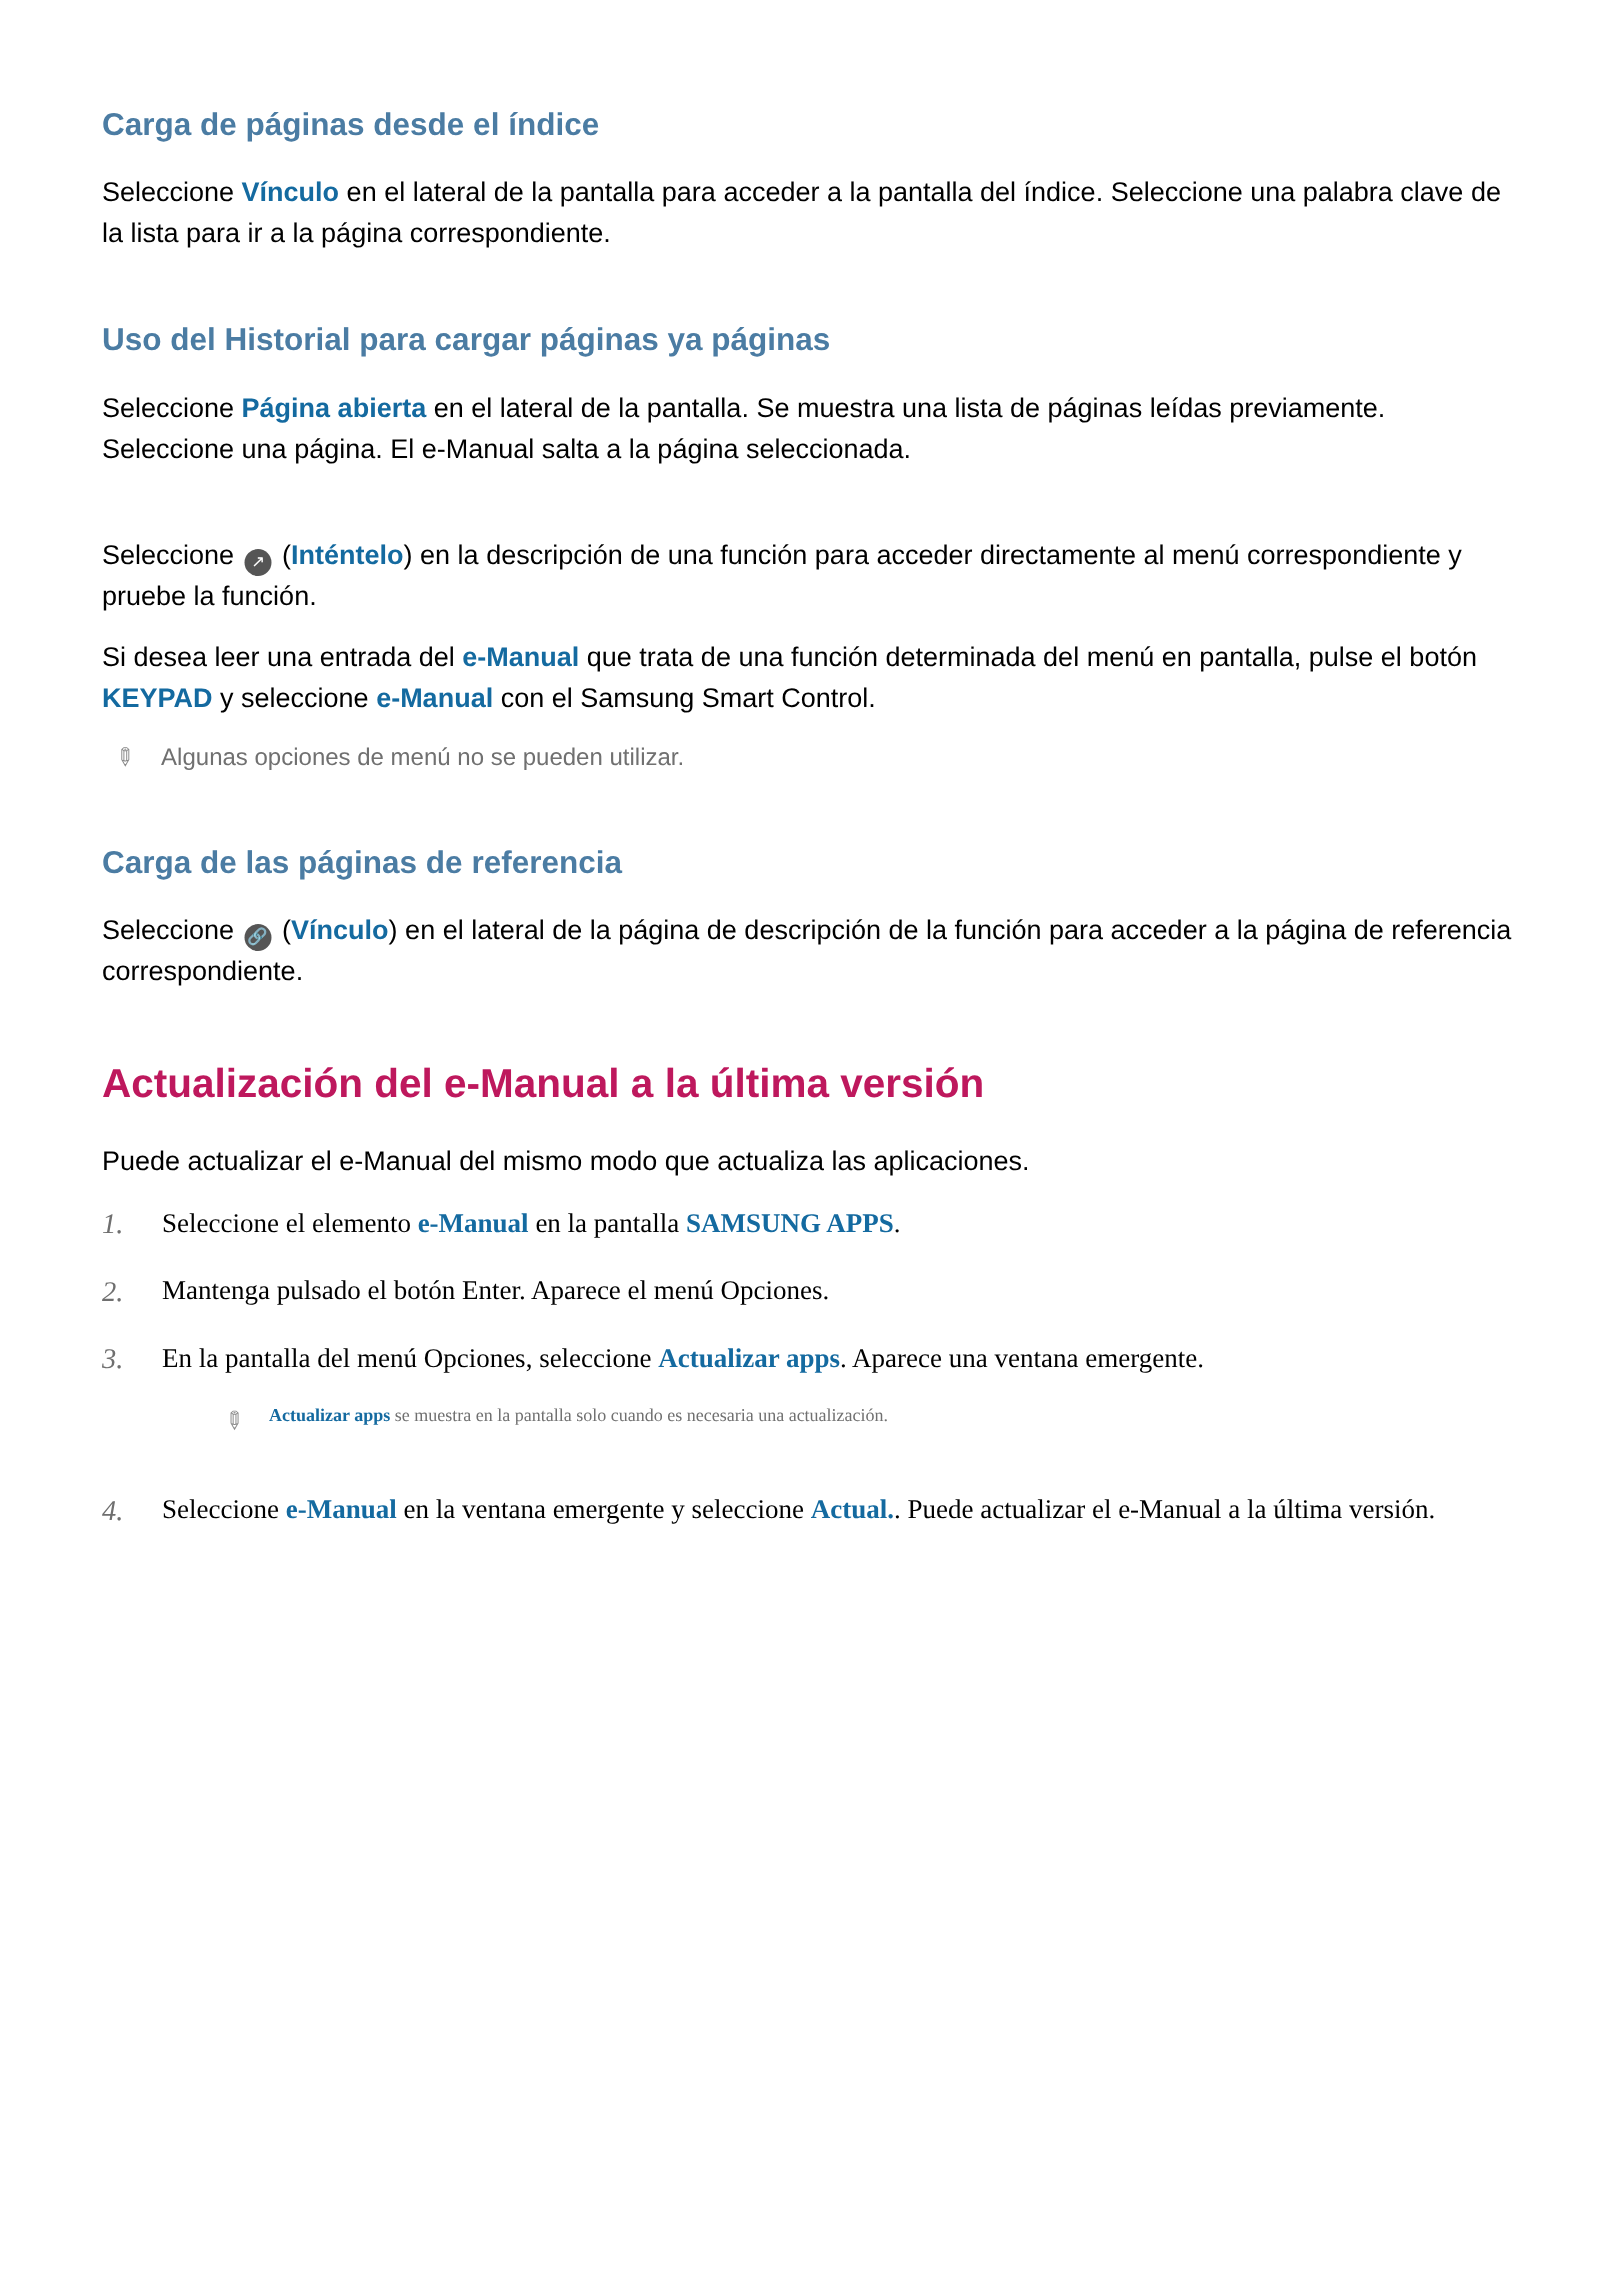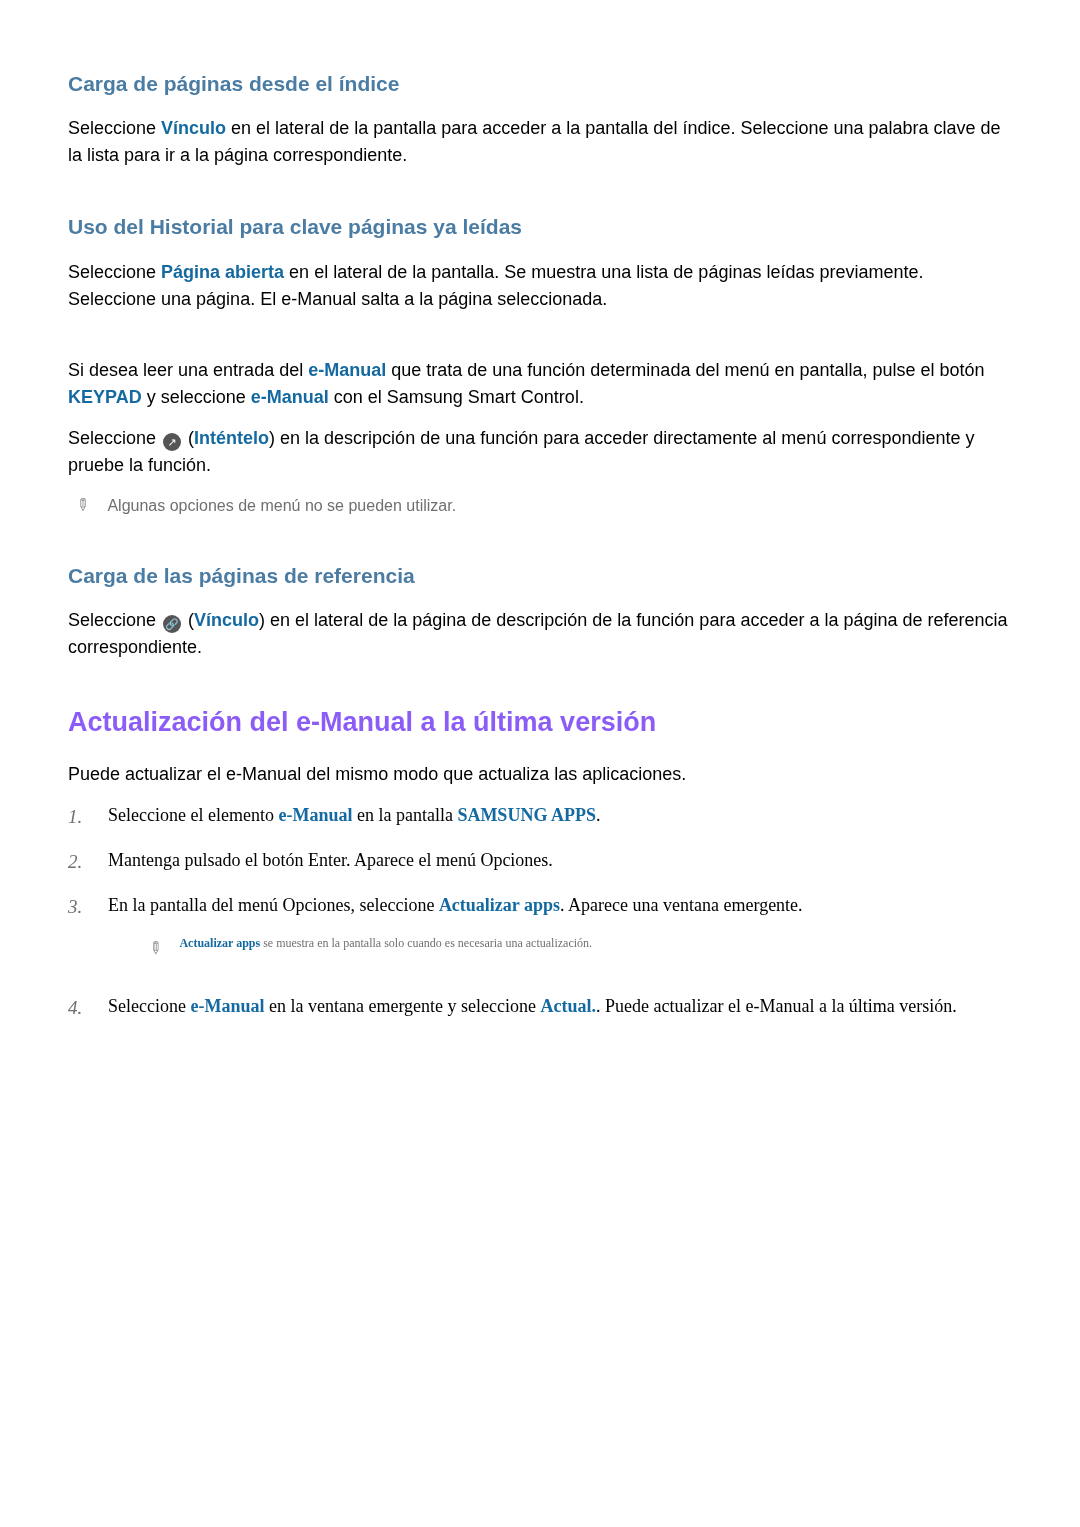--- a/index.html
+++ b/index.html
@@ -11,21 +11,21 @@
     width: 1080px;
   }
   .page {
     padding: 70px 68px 50px 68px;
     box-sizing: border-box;
     width: 1080px;
   }
   h1 {
     font-size: 27px;
     font-weight: bold;
-    color: #8b5cf6;
+    color: #be185d;
     margin: 0 0 20px 0;
     line-height: 1.3;
   }
   h2 {
     font-size: 21px;
     font-weight: bold;
     color: #4b7ca3;
     margin: 0 0 18px 0;
     line-height: 1.3;
   }
@@ -131,32 +131,32 @@
 <div class="page">
 
   <div class="section">
     <h2>Carga de páginas desde el índice</h2>
     <p>
       <span>Seleccione </span><span class="link-bold">Vínculo</span><span> en el lateral de la pantalla para acceder a la pantalla del índice. Seleccione una palabra clave de la lista para ir a la página correspondiente.</span>
     </p>
   </div>
 
   <div class="section">
-    <h2>Uso del Historial para clave páginas ya leídas</h2>
+    <h2>Uso del Historial para cargar páginas ya páginas</h2>
     <p>
       <span>Seleccione </span><span class="link-bold">Página abierta</span><span> en el lateral de la pantalla. Se muestra una lista de páginas leídas previamente. Seleccione una página. El e-Manual salta a la página seleccionada.</span>
     </p>
   </div>
 
   <div class="section">
     <p>
+      <span>Seleccione </span><span class="icon-circle">↗</span><span> (</span><span class="link-bold">Inténtelo</span><span>) en la descripción de una función para acceder directamente al menú correspondiente y pruebe la función.</span>
+    </p>
+    <p>
       <span>Si desea leer una entrada del </span><span class="link-bold">e-Manual</span><span> que trata de una función determinada del menú en pantalla, pulse el botón </span><span class="link-bold">KEYPAD</span><span> y seleccione </span><span class="link-bold">e-Manual</span><span> con el Samsung Smart Control.</span>
-    </p>
-    <p>
-      <span>Seleccione </span><span class="icon-circle">↗</span><span> (</span><span class="link-bold">Inténtelo</span><span>) en la descripción de una función para acceder directamente al menú correspondiente y pruebe la función.</span>
     </p>
     <div class="note-row">
       <span class="pencil">✎</span>
       <span class="note-text">Algunas opciones de menú no se pueden utilizar.</span>
     </div>
   </div>
 
   <div class="section">
     <h2>Carga de las páginas de referencia</h2>
     <p>

